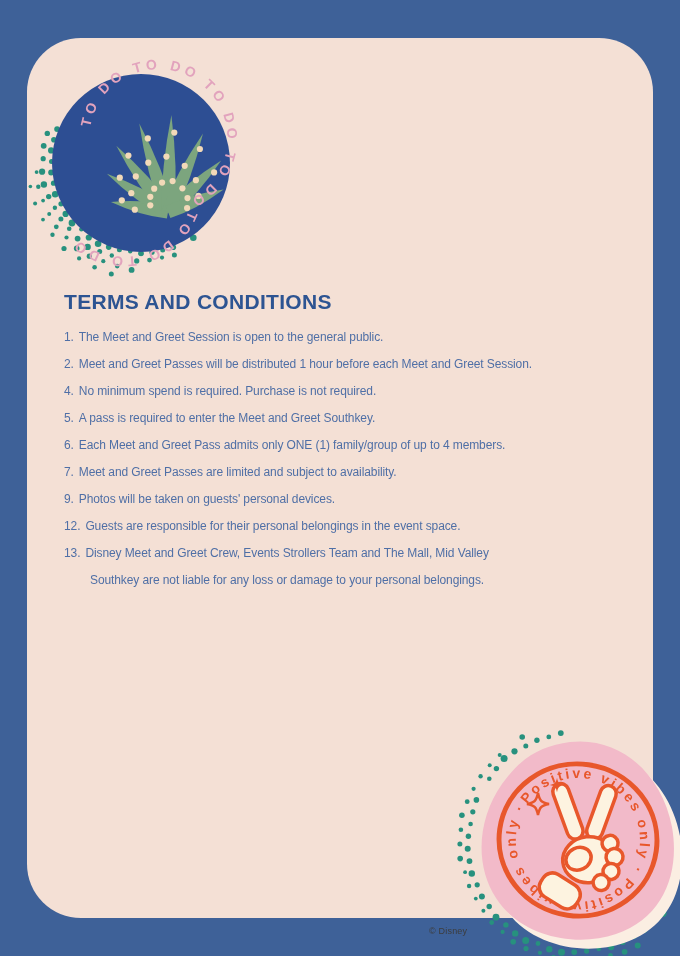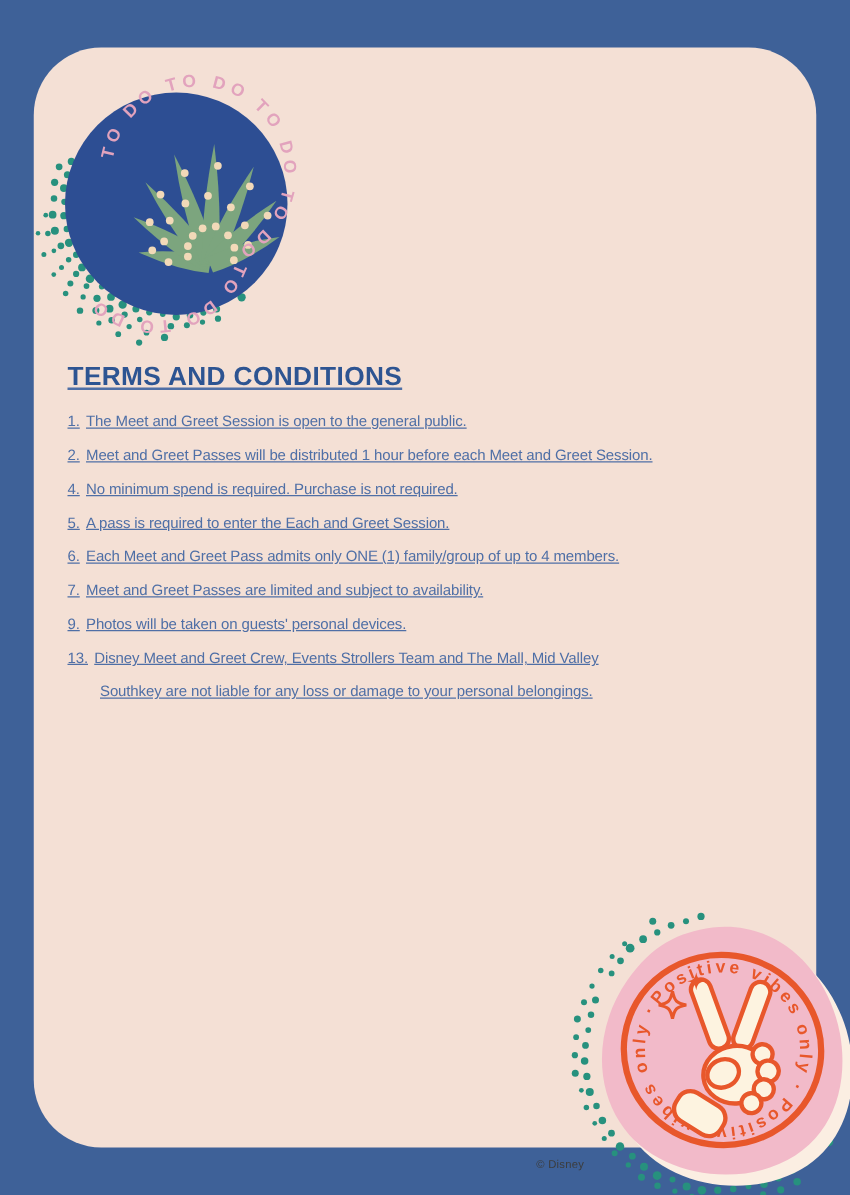--- a/index.html
+++ b/index.html
@@ -6,21 +6,21 @@
   .stage{
     position:relative;width:680px;height:956px;overflow:hidden;
     background:#3e6198;font-family:"Liberation Sans",sans-serif;
   }
   .card{
     position:absolute;left:27px;top:38px;width:626px;height:880px;
     background:#f4e0d5;border-radius:54px;
   }
   .todo-badge{position:absolute;left:28px;top:50px;width:235px;height:235px;}
   .vibes-badge{position:absolute;left:450px;top:722px;width:235px;height:240px;}
-  .terms{position:absolute;left:54px;top:290px;width:578px;color:#4f6fa6;text-decoration:underline;}
+  .terms{position:absolute;left:64px;top:290px;width:578px;color:#4f6fa6;}
   .terms h1{
     font-size:21px;font-weight:bold;color:#2d5492;margin:0 0 10px 0;letter-spacing:.3px;
   }
   .term{
     font-size:12px;line-height:27px;padding-left:26px;text-indent:-26px;
     white-space:nowrap;letter-spacing:-0.1px;
   }
   .term .num{margin-right:5px;}
   .term.wrap{white-space:normal;}
   .term .txt2{display:block;text-indent:0;}
@@ -139,24 +139,25 @@
       <textPath href="#todoRing" startOffset="0" textLength="428" lengthAdjust="spacing">TO DO TO DO TO DO TO DO TO DO TO DO</textPath>
     </text>
   </svg>
 
   <div class="terms">
     <h1>TERMS AND CONDITIONS</h1>
 
     <div class="term"><span class="num">1.</span><span class="txt">The Meet and Greet Session is open to the general public.</span></div>
     <div class="term"><span class="num">2.</span><span class="txt">Meet and Greet Passes will be distributed 1 hour before each Meet and Greet Session.</span></div>
     <div class="term"><span class="num">4.</span><span class="txt">No minimum spend is required. Purchase is not required.</span></div>
-    <div class="term"><span class="num">5.</span><span class="txt">A pass is required to enter the Each and Greet Session.</span></div>
+    <div class="term"><span class="num">5.</span><span class="txt">A pass is required to enter the Meet and Greet Southkey.</span></div>
     <div class="term"><span class="num">6.</span><span class="txt">Each Meet and Greet Pass admits only ONE (1) family/group of up to 4 members.</span></div>
     <div class="term"><span class="num">7.</span><span class="txt">Meet and Greet Passes are limited and subject to availability.</span></div>
     <div class="term"><span class="num">9.</span><span class="txt">Photos will be taken on guests' personal devices.</span></div>
+    <div class="term"><span class="num">12.</span><span class="txt">Guests are responsible for their personal belongings in the event space.</span></div>
     <div class="term wrap"><span class="num">13.</span><span class="txt">Disney Meet and Greet Crew, Events Strollers Team and The Mall, Mid Valley</span><span class="txt2">Southkey are not liable for any loss or damage to your personal belongings.</span></div>
   </div>
 
   <div class="copyright">© Disney</div>
 
   <svg class="vibes-badge" viewBox="0 0 235 240">
     <g id="vibes-dots">
         <circle cx="213.2" cy="191.5" r="3.4" fill="#27917e"></circle>
         <circle cx="194.3" cy="208.0" r="2.9" fill="#27917e"></circle>
         <circle cx="183.6" cy="214.5" r="2.6" fill="#27917e"></circle>

